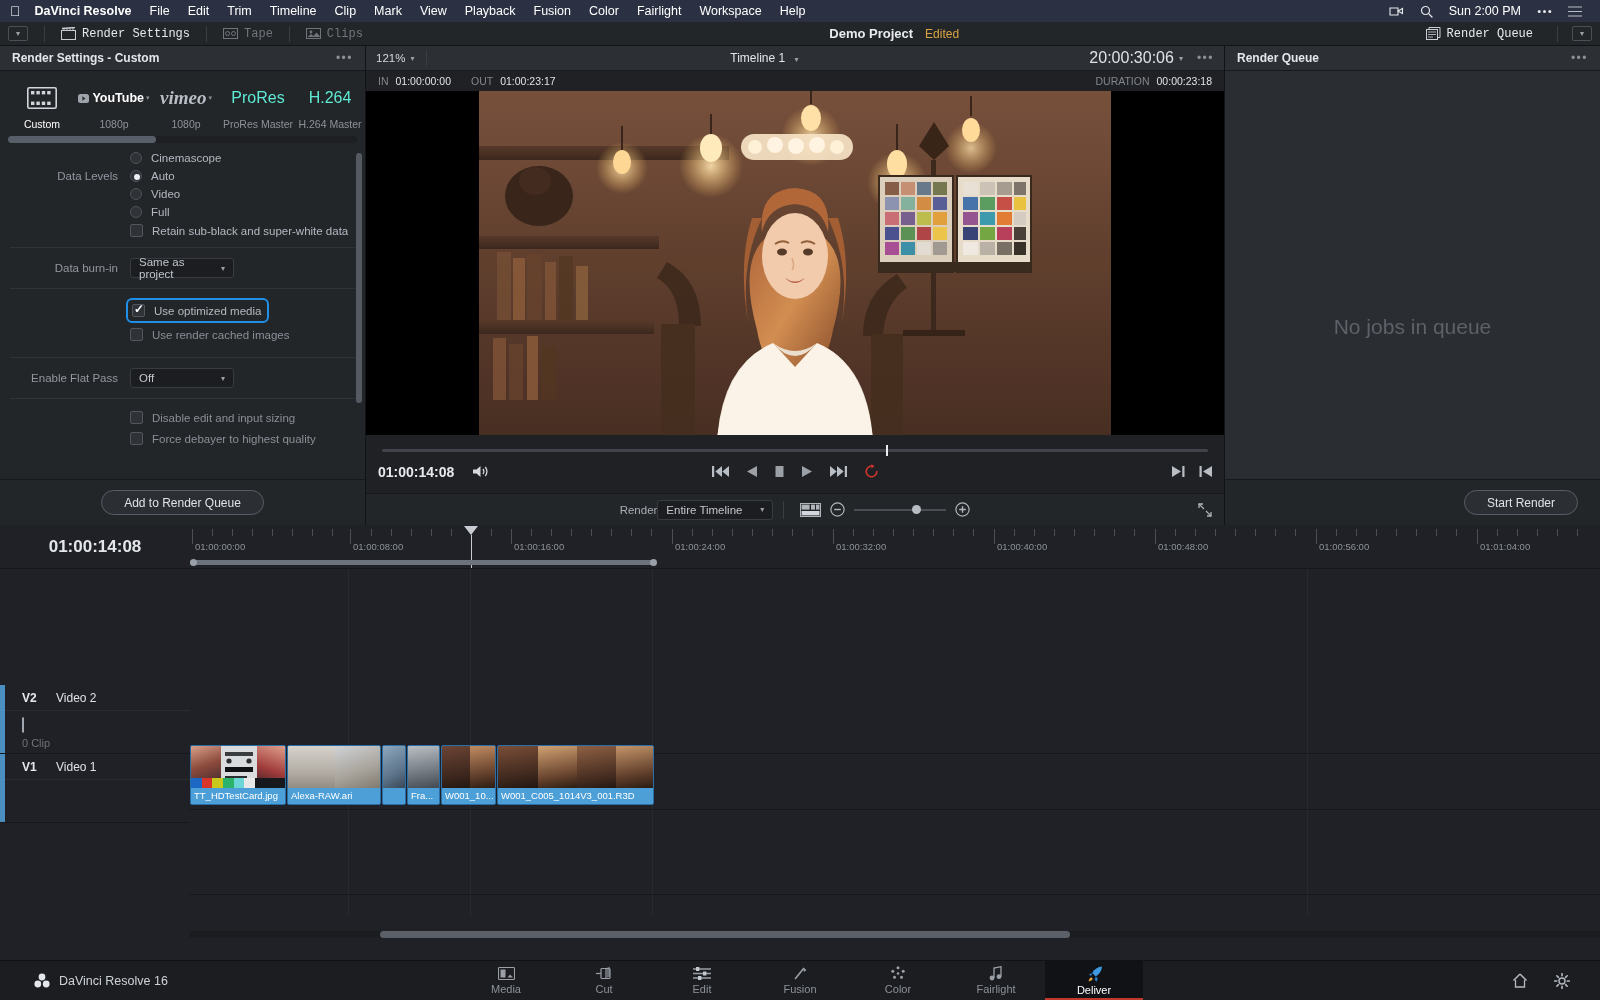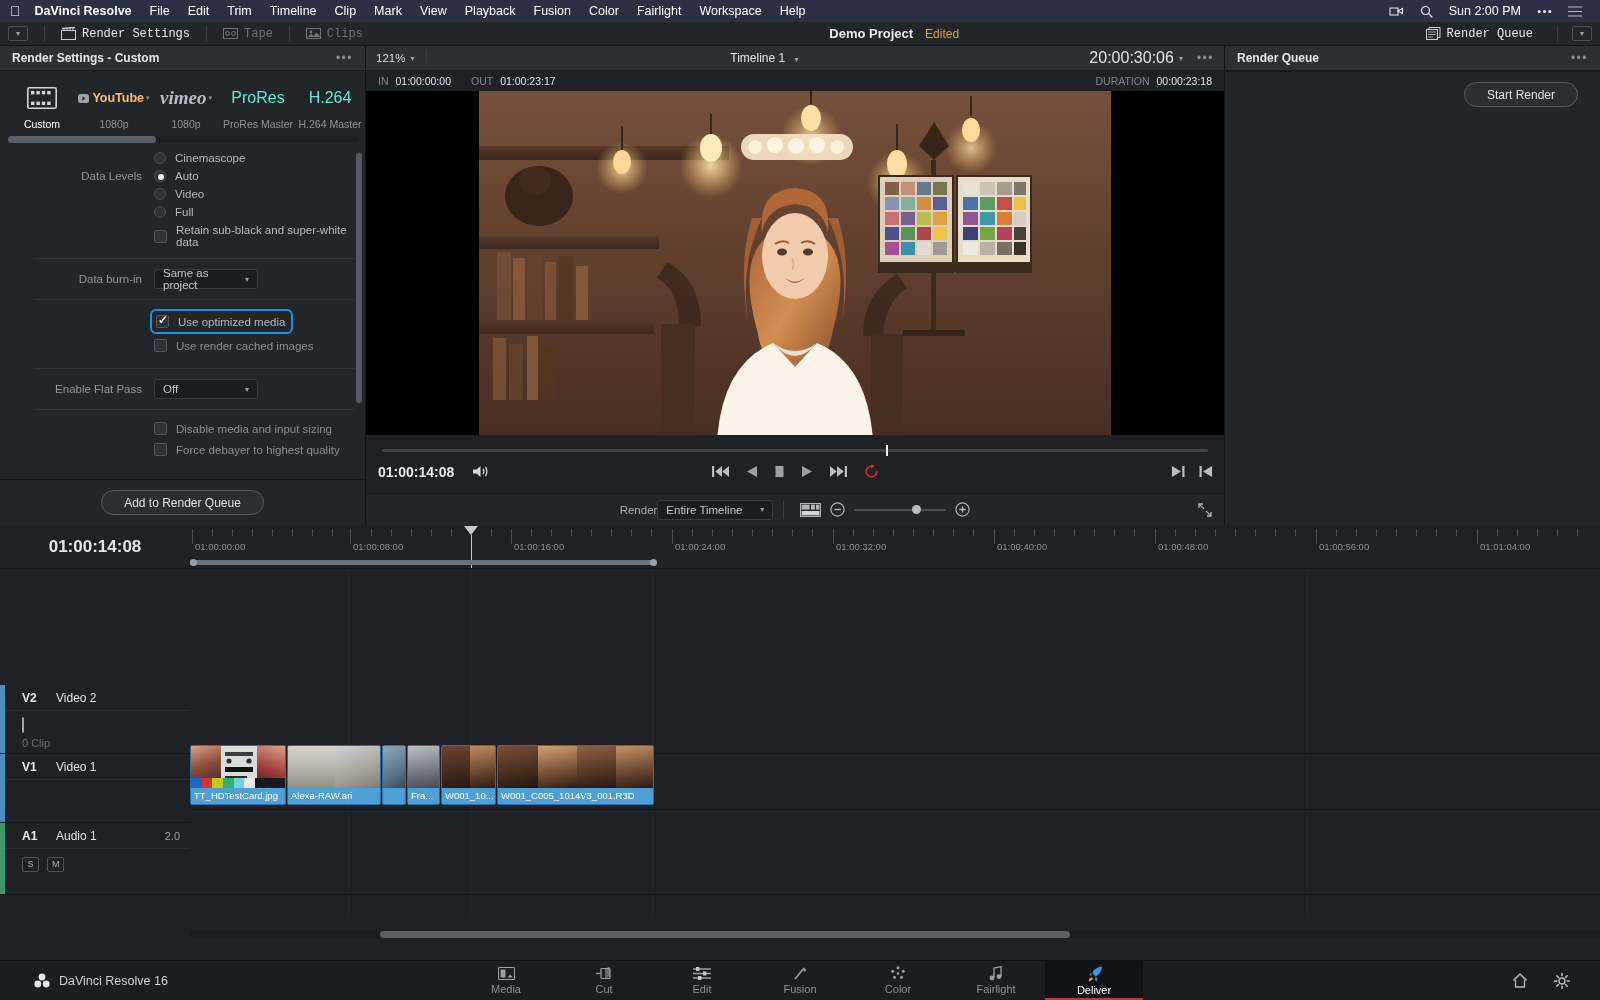--- a/index.html
+++ b/index.html
@@ -63,27 +63,27 @@
   .panel-head .dots { margin-left:auto; color:#8b9098; letter-spacing:1.5px; font-size:12px; }
 
   .presetstrip { padding:10px 0 0 0; position:relative; }
   .presets { display:flex; align-items:flex-end; padding:0 6px; gap:0; }
   .preset { width:72px; text-align:center; flex-shrink:0; }
   .preset .ic { height:34px; display:flex; align-items:center; justify-content:center; color:#9ea3ab; }
   .preset .lb { font-size:10.5px; color:#8d9299; margin-top:3px; white-space:nowrap; }
   .preset.sel .lb { color:#ffffff; }
   .preset .pres-txt { font-size:16px; color:#5eead4; }
   .preset .vim { font-family:"Liberation Serif", serif; font-style:italic; font-weight:bold; font-size:19px; color:#b9bec6; }
-  .preset .yt { font-size:12.5px; color:#fdba74; font-weight:bold; }
+  .preset .yt { font-size:12.5px; color:#ffffff; font-weight:bold; }
   .chev-sm { font-size:7px; color:#8a8f96; margin-left:2px; vertical-align:middle; }
 
   .hscroll { height:7px; margin:6px 8px 0 8px; background:#1d1f23; border-radius:4px; position:relative; }
   .hscroll .thumb { position:absolute; left:0; top:0; height:7px; width:148px; background:#595f69; border-radius:4px; }
 
-  .settings { flex:1; overflow:hidden; position:relative; padding-top:4px;padding-left:24px; }
+  .settings { flex:1; overflow:hidden; position:relative; padding-top:4px; }
   .radio { width:12px; height:12px; border-radius:50%; background:#2f3338; border:1px solid #4d525a; flex-shrink:0; position:relative; }
   .radio.on::after { content:""; position:absolute; left:3px; top:3px; width:6px; height:6px; border-radius:50%; background:#eef1f4; }
   .cbx { width:13px; height:13px; border-radius:2px; background:#2f3338; border:1px solid #52575f; flex-shrink:0; position:relative; }
   .cbx.on::after { content:"✓"; position:absolute; left:1px; top:-3px; font-size:12px; color:#fff; font-weight:bold; }
   .opt-txt { margin-left:9px; color:#b4b9c1; font-size:11.5px; }
   .opt-txt.dim { color:#8a8f97; }
   .optrow { padding:3px 14px; display:flex; align-items:center; }
   .optrow .lab { width:116px; text-align:right; padding-right:12px; color:#9297a0; font-size:11.5px; flex-shrink:0; }
   .hr { height:1px; background:#303338; margin:7px 10px; }
   .sel-box {
@@ -434,21 +434,21 @@
             <span>Off</span>
             <span class="cv">▾</span>
           </span>
         </div>
 
         <div class="hr"></div>
 
         <div class="optrow" style="padding-top:5px">
           <span class="lab"></span>
           <span class="cbx"></span>
-          <span class="opt-txt dim">Disable media and input sizing</span>
+          <span class="opt-txt dim">Disable edit and input sizing</span>
         </div>
         <div class="optrow" style="padding-top:5px">
           <span class="lab"></span>
           <span class="cbx"></span>
           <span class="opt-txt dim">Force debayer to highest quality</span>
         </div>
 
         <div class="vscroll">
             <div class="vt"></div>
           </div>
@@ -738,20 +738,23 @@
             </svg>
         </span>
       </div>
     </div>
 
     <div class="rightpanel">
       <div class="panel-head">
         <span class="t">Render Queue</span>
         <span class="dots">•••</span>
       </div>
+      <div class="rq-body">
+        <div class="rq-empty">No jobs in queue</div>
+      </div>
       <div class="rq-foot">
         <div class="btn-round">Start Render</div>
       </div>
     </div>
   </div>
 
   <div class="tl">
     <div class="tl-head">
       <div class="tl-tc">01:00:14:08</div>
       <div class="ruler">
@@ -862,32 +865,20 @@
             <div class="cnt">0 Clip</div>
           </div>
         </div>
         <div class="trk-head" style="height:69px">
           <div class="colorbar" style="background:#4a8fc0"></div>
           <div class="r1">
             <span class="vnum">V1</span>
             <span class="tname">Video 1</span>
           </div>
         </div>
-        <div class="trk-head" style="height:72px">
-          <div class="colorbar" style="background:#3c9a66"></div>
-          <div class="r1">
-            <span class="vnum">A1</span>
-            <span class="tname">Audio 1</span>
-            <span class="meta">2.0</span>
-          </div>
-          <div class="r2">
-            <span class="sbtn">S</span>
-            <span class="sbtn">M</span>
-          </div>
-        </div>
       </div>
 
       <div class="tgrid">
         <div class="vline" style="left:158px"></div>
         <div class="vline" style="left:280px"></div>
         <div class="vline" style="left:462px"></div>
         <div class="vline" style="left:1117px"></div>
         <div class="trk-lane" style="top:116px;height:69px"></div>
         <div class="trk-lane" style="top:172px;height:69px">
           <div class="clip" style="left:0px;top:4px;width:96px;height:60px">

